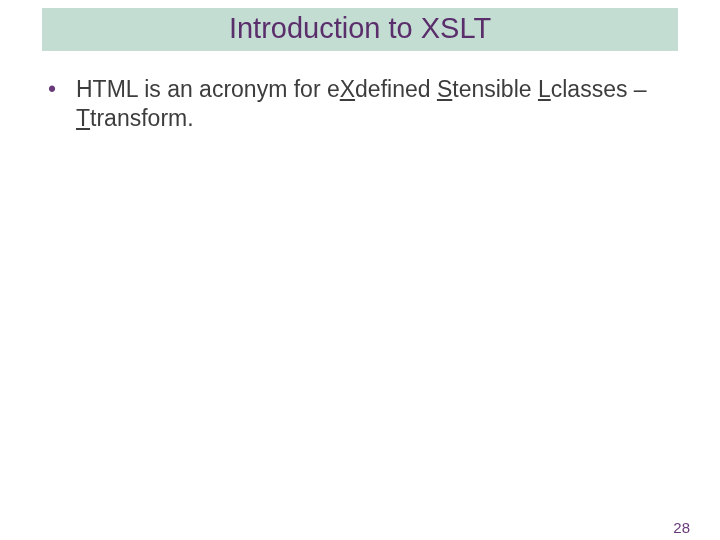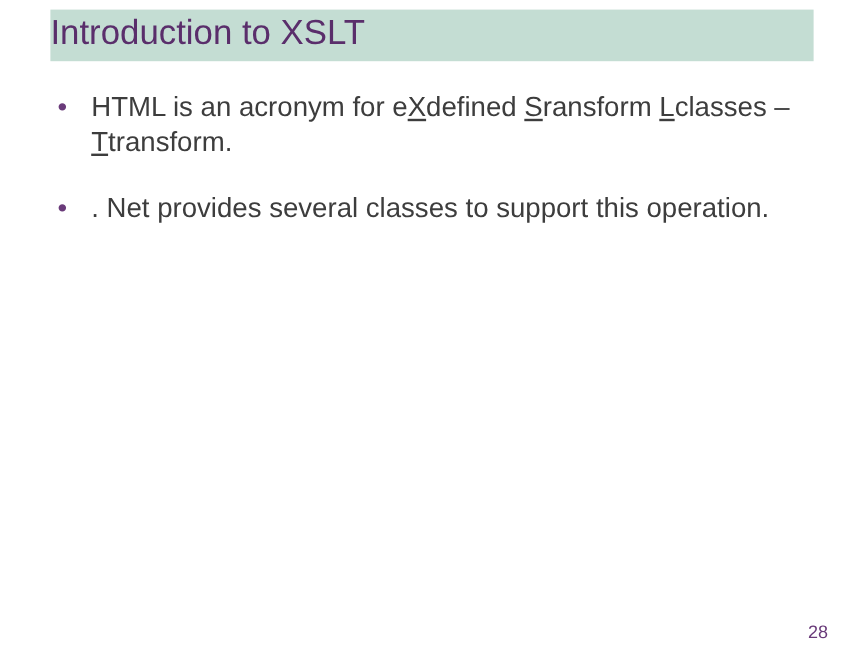--- a/index.html
+++ b/index.html
@@ -8,21 +8,21 @@
     height: 540px;
     background: #ffffff;
     font-family: Verdana, Geneva, sans-serif;
     position: relative;
     overflow: hidden;
   }
   .title-bar {
     background: #c4ddd3;
     margin: 8px 42px 0 42px;
     padding: 4px 0 6px 0;
-    text-align: left;
+    text-align: center;
   }
   .title-bar h1 {
     font-size: 29px;
     font-weight: normal;
     color: #5a2e6b;
     font-family: "Comic Sans MS", "Comic Sans", cursive, Verdana, sans-serif;
   }
   .content {
     padding: 24px 42px 0 42px;
   }
@@ -57,21 +57,18 @@
 </head>
 <body>
 
 <div class="title-bar">
   <h1>Introduction to XSLT</h1>
 </div>
 
 <div class="content">
   <ul class="bullets">
     <li>
-      <span>HTML is an acronym for e</span><span class="u">X</span><span>defined </span><span class="u">S</span><span>ransform </span><span class="u">L</span><span>classes – </span><span class="u">T</span><span>transform.</span>
-    </li>
-    <li>
-      <span>. Net provides several classes to support this operation.</span>
+      <span>HTML is an acronym for e</span><span class="u">X</span><span>defined </span><span class="u">S</span><span>tensible </span><span class="u">L</span><span>classes – </span><span class="u">T</span><span>transform.</span>
     </li>
   </ul>
 </div>
 
 <div class="page-num">28</div>
 
 </body></html>

